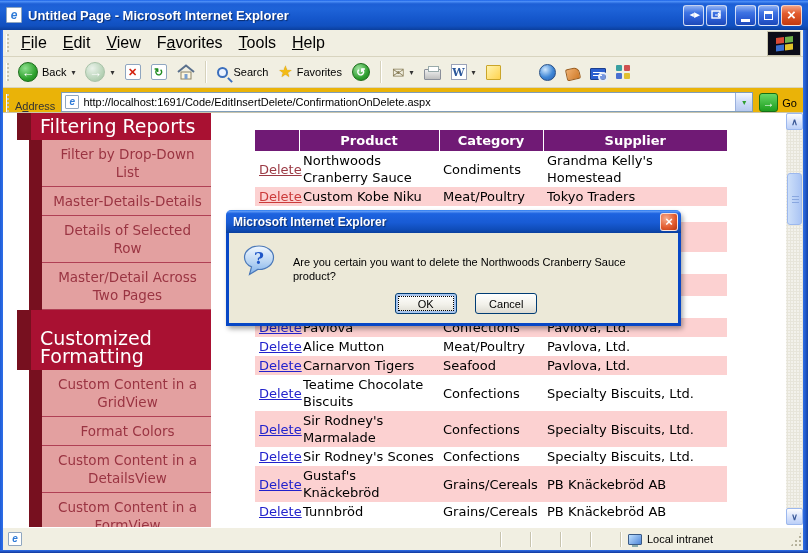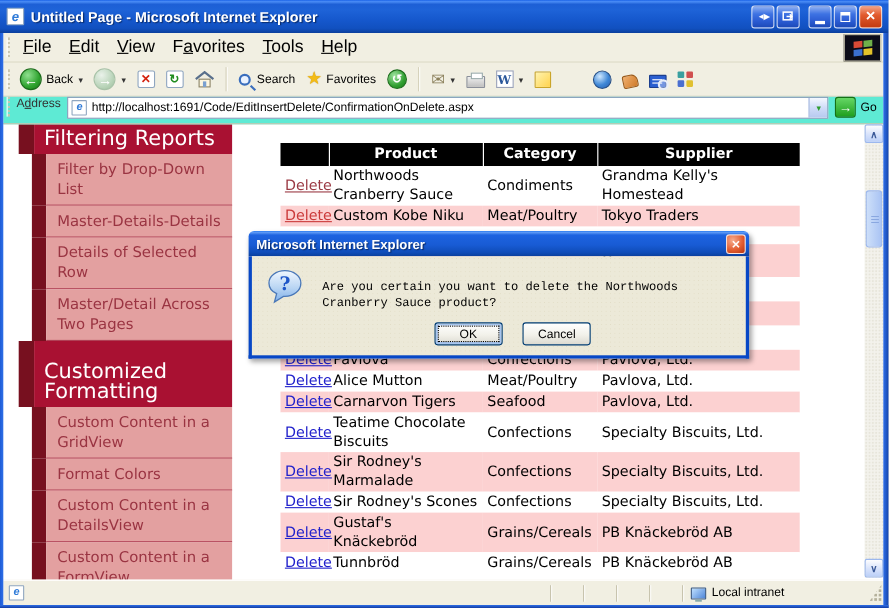--- a/index.html
+++ b/index.html
@@ -63,50 +63,50 @@
     font-family:"DejaVu Serif",serif;font-size:11px;font-weight:bold;color:#2b579a;}
   .note{width:15px;height:15px;background:linear-gradient(135deg,#fff3ae,#ffd34e);border:1px solid #caa52a;border-radius:1px;}
   .world{width:17px;height:17px;border-radius:50%;background:radial-gradient(circle at 35% 30%,#cfe8ff,#3f87d6 55%,#2a5fae);border:1px solid #274f86;}
   .orange-tool{width:14px;height:12px;background:linear-gradient(135deg,#f0b070,#cf7a28);border:1px solid #9a5a1a;border-radius:2px 6px 2px 2px;transform:rotate(-12deg);margin-top:3px;}
   .book{position:relative;width:16px;height:12px;background:#2b5fd0;border:1px solid #1c3f8e;border-radius:1px;margin-top:3px;}
   .book::before{content:"";position:absolute;left:2px;top:3px;width:9px;height:1px;background:#fff;box-shadow:0 3px 0 #fff;}
   .book::after{content:"";position:absolute;right:-3px;bottom:-3px;width:6px;height:6px;border:2px solid #e8eef8;border-radius:50%;background:rgba(255,255,255,.35);}
   .grid-icon{width:14px;height:14px;display:grid;grid-template-columns:6px 6px;grid-template-rows:6px 6px;gap:2px;}
   .grid-icon span{border-radius:1px;}
   
-  .addressbar{position:absolute;left:3px;right:5px;top:88px;height:25px;background:#5eead4;border-bottom:1px solid #c9c5ae;
-    display:flex;align-items:flex-start;font-size:11px;z-index:20;}
+  .addressbar{position:absolute;left:3px;right:5px;top:88px;height:25px;background:#eab308;border-bottom:1px solid #c9c5ae;
+    display:flex;align-items:flex-end;font-size:11px;z-index:20;}
   .addr-label{color:#333;margin:0 6px 0 2px;}
   .addr-input{flex:1;height:20px;background:#fff;border:1px solid #7f9db9;display:flex;align-items:center;padding-left:3px;gap:4px;overflow:hidden;}
   .addr-url{font-size:11px;color:#000;white-space:nowrap;flex:1;}
   .combo-arrow{width:17px;height:18px;background:linear-gradient(#f4f8fe,#cfdcf8 50%,#b7c9ef);border-left:1px solid #9ab0dd;
     display:grid;place-items:center;font-size:8px;color:#2f9e2f;cursor:pointer;}
   .go-btn{display:flex;align-items:center;gap:4px;margin:0 6px;cursor:pointer;}
   .go-ball{width:19px;height:19px;border-radius:3px;background:linear-gradient(180deg,#66d766,#1e9e1e);border:1px solid #157015;
     color:#fff;font-weight:bold;display:grid;place-items:center;font-size:12px;}
   
   .content{position:absolute;left:3px;top:113px;width:783px;height:414px;background:#fff;overflow:hidden;z-index:5;}
   
   .sidebar{position:absolute;left:14px;top:-15px;width:194px;font-family:"DejaVu Sans",sans-serif;}
   .sb-header{display:flex;align-items:stretch;cursor:pointer;}
   .sb-notch{width:14px;background:#77101f;flex:none;}
   .sb-head-label{flex:1;background:#a91132;color:#fff;font-size:19px;padding:19px 8px 5px 9px;line-height:18px;}
   .sb-item{display:flex;align-items:stretch;cursor:pointer;}
   .sb-gap{width:12px;background:#fff;flex:none;}
   .sb-strip{width:13px;background:#77101f;flex:none;}
   .sb-item-label{flex:1;background:#e3a0a0;color:#9a3442;font-size:13.5px;line-height:18px;padding:5px 8px 5px 10px;
-    border-bottom:1px solid #b04055;}
+    border-bottom:1px solid #b04055;text-align:center;}
   
   .tablewrap{position:absolute;left:252px;top:17px;}
   table.products{border-collapse:collapse;font-family:"DejaVu Sans",sans-serif;font-size:13px;table-layout:fixed;width:472px;}
   table.products col.c-del{width:44px;}
   table.products col.c-prod{width:140px;}
   table.products col.c-cat{width:104px;}
   table.products col.c-sup{width:184px;}
-  table.products th{background:#000000;color:#fff;font-weight:bold;font-size:13px;padding:2px 4px;border-left:1px solid #fff;height:21px;}
+  table.products th{background:#701a75;color:#fff;font-weight:bold;font-size:13px;padding:2px 4px;border-left:1px solid #fff;height:21px;}
   table.products th:first-child{border-left:none;}
   table.products td{padding:1px 4px;vertical-align:middle;line-height:17px;color:#000;}
   tr.row-white{background:#ffffff;}
   tr.row-pink{background:#fcd1d1;}
   .delete-link{color:#2222cc;text-decoration:underline;cursor:pointer;}
   td.frag-indent{padding-left:133px;white-space:nowrap;overflow:hidden;}
   
   .vscroll{position:absolute;left:786px;top:113px;width:17px;height:412px;background:#f3f2ec;z-index:20;
     background-image:radial-gradient(#e7e5da 1px,transparent 1.2px);background-size:3px 3px;}
   .sc-btn{position:absolute;left:0;width:17px;height:17px;border:1px solid #9cb8ee;border-radius:2px;
@@ -134,21 +134,21 @@
   .dialog{position:absolute;left:226px;top:210px;width:455px;z-index:60;box-shadow:2px 3px 5px rgba(0,0,0,.35);border-radius:6px 6px 2px 2px;}
   .dlg-title{height:23px;border-radius:5px 5px 0 0;display:flex;align-items:center;padding:0 3px 0 7px;
     background:linear-gradient(180deg,#2b7cf0 0%,#5a97f5 6%,#1d63e0 16%,#185bd4 55%,#0f4cb8 85%,#0a3f9d 100%);}
   .dlg-title-text{flex:1;color:#fff;font-weight:bold;font-size:12px;text-shadow:1px 1px 1px #0a2c6b;}
   .dlg-close{width:18px;height:18px;border-radius:3px;border:1px solid rgba(255,255,255,.8);
     background:radial-gradient(circle at 32% 28%,#f6ac8e,#e25b2e 58%,#b33411);color:#fff;font-size:13px;font-weight:bold;
     display:grid;place-items:center;cursor:pointer;padding:0;line-height:1;}
   .dlg-body{position:relative;background:#ece9d8;border-left:3px solid #0747c6;border-right:3px solid #0747c6;border-bottom:3px solid #0747c6;
     height:93px;background-image:radial-gradient(#e2ddc6 11%,transparent 12%);background-size:4px 4px;}
   .dlg-icon{position:absolute;left:13px;top:11px;}
-  .dlg-msg{position:absolute;left:64px;right:10px;top:22px;font-size:11px;color:#000;line-height:14px;font-family:Liberation Mono, monospace;}
+  .dlg-msg{position:absolute;left:64px;right:10px;top:22px;font-size:11px;color:#000;line-height:14px;}
   .dlg-buttons{position:absolute;left:0;right:0;bottom:9px;text-align:center;}
   .xp-btn{display:inline-block;width:62px;height:21px;margin:0 7px;font-size:11px;color:#000;cursor:pointer;
     font-family:"Liberation Sans",sans-serif;border:1px solid #003c74;border-radius:3px;
     background:linear-gradient(180deg,#ffffff,#f2f1ea 55%,#dcdad1);}
   .xp-btn.focused{box-shadow:inset 0 0 0 2px #a8c5ee;outline:1px dotted #000;outline-offset:-4px;margin-left:32px;}
 </style>
 </head>
 <body>
 
 <div id="window">

